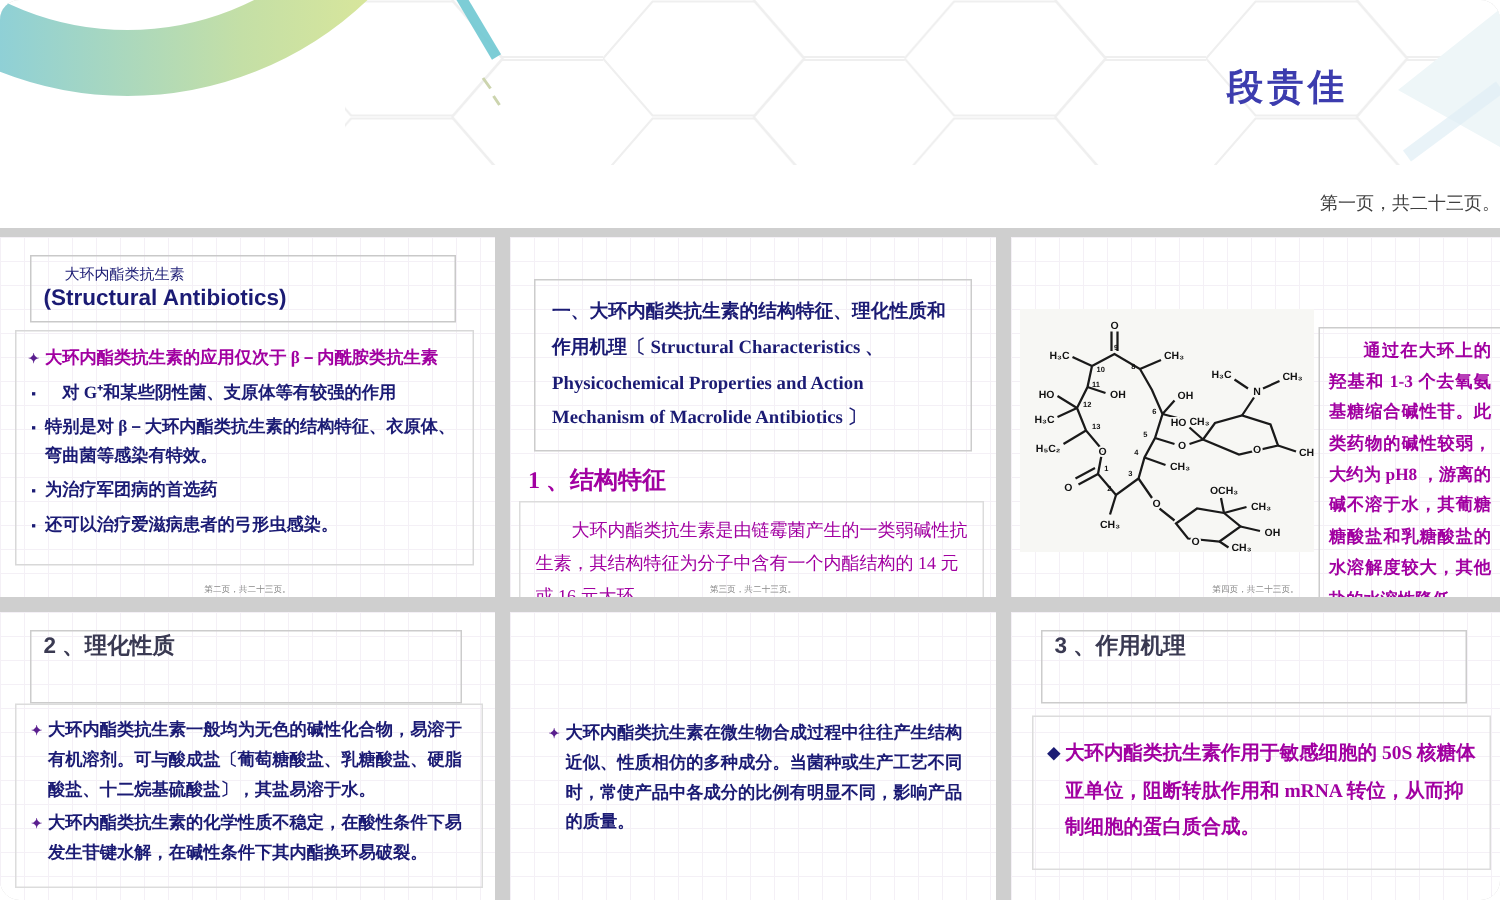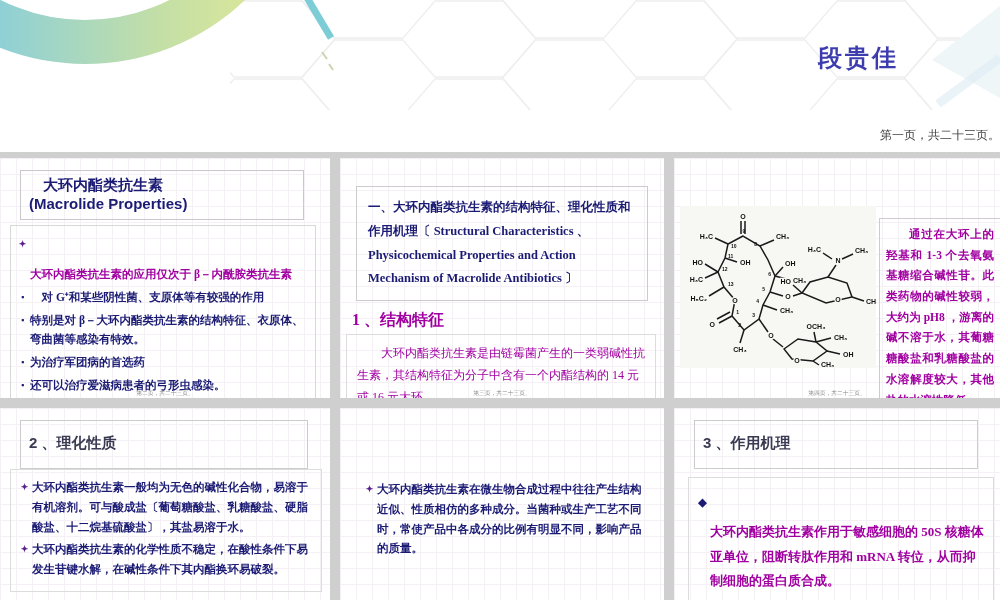--- a/index.html
+++ b/index.html
@@ -1,56 +1,56 @@
 <!DOCTYPE html>
 <html><head>
 <meta charset="utf-8">
 <style>
   html,body{margin:0;padding:0;}
   #page{position:relative;width:1000px;height:600px;overflow:hidden;background:#cfcfcf;
-        font-family:"Liberation Sans",sans-serif;}
+        font-family:"Liberation Sans",sans-serif;border-radius:13px;}
   
   .header{position:absolute;left:0;top:0;width:1000px;height:152px;background:#fff;}
   .header svg{position:absolute;left:0;top:0;}
   .author{position:absolute;left:818px;top:42px;font-size:24px;font-weight:bold;
           color:#3c3cae;letter-spacing:3px;}
   .page-caption{position:absolute;left:0;top:127px;width:100%;text-align:right;
           font-size:12px;color:#3f3f3f;}
   
   .grid{position:absolute;left:0;top:158px;display:grid;
         grid-template-columns:330px 324px 326px;grid-template-rows:240px 240px;gap:10px;}
   .cell{position:relative;background:#fff;overflow:hidden;
         background-image:linear-gradient(#f4f0f6 1px,transparent 1px),
                          linear-gradient(90deg,#f4f0f6 1px,transparent 1px);
         background-size:16px 16px;}
   .thumb-caption{position:absolute;left:0;bottom:1px;width:100%;text-align:center;
         font-size:8px;color:#8a8a8a;transform:scale(.72);transform-origin:center bottom;}
   .serif{font-family:"Liberation Serif",serif;margin-top:30px;}
   
   .s1-titlebox{margin:12px 26px 0 20px;border:1px solid #c9c9c9;padding:5px 8px 7px;}
-  .s1-t1{font-size:15px;color:#1b1b74;font-weight:700;padding-left:14px;}
+  .s1-t1{font-size:10px;color:#1b1b74;font-weight:400;padding-left:14px;}
   .s1-t2{font-size:15px;color:#1b1b74;font-weight:600;}
   .s1-body{margin:5px 14px 0 10px;border:1px solid #d8d8d8;padding:9px 6px 12px 4px;}
   .b-item{display:flex;font-weight:bold;font-size:11.5px;line-height:1.72;margin-bottom:3px;}
   .b-mark{flex:0 0 15px;text-align:center;font-size:9px;padding-top:2px;}
-  .mag{color:#a100a1;margin-top:30px;} .navy{color:#1b1b74;} .purp{color:#5a1f8f;}
+  .mag{color:#a100a1;} .navy{color:#1b1b74;} .purp{color:#5a1f8f;}
   
   .s2-titlebox{margin:28px 16px 0 16px;border:1px solid #ccc;padding:9px 11px;
         color:#1b1b74;font-size:12.5px;line-height:1.9;font-weight:600;}
   .s2-heading{margin:9px 0 0 12px;color:#a100a1;font-size:16px;font-weight:bold;}
   .s2-bodybox{margin:3px 8px 0 6px;border:1px solid #dcdcdc;padding:7px 10px 16px;
         color:#a100a1;font-size:12px;font-weight:normal;line-height:1.85;text-indent:2em;}
   
   .chem-box{position:absolute;left:6px;top:48px;width:196px;height:162px;background:#f7f7f4;}
   .s3-textbox{position:absolute;left:205px;top:30px;width:108px;height:172px;
         border:1px solid #ccc;padding:5px 6px;color:#a100a1;font-size:11.5px;
         font-weight:bold;line-height:1.8;text-indent:2em;text-align:justify;}
   
   .rowbox{border:1px solid #ccc;margin:12px 22px 0 20px;height:44px;
-        display:flex;align-items:center;padding:0 0 3px 8px;}
+        display:flex;align-items:flex-start;padding:0 0 3px 8px;}
   .row-heading{color:#3a3a52;font-size:15px;font-weight:600;}
   .s4-bodybox{margin:0 8px 0 10px;border:1px solid #dcdcdc;padding:8px 6px;}
   .s5-body{margin:72px 14px 0 22px;}
   .s6-bodybox{margin:8px 6px 0 14px;border:1px solid #dcdcdc;padding:12px 6px;}
   .s6-text{font-size:13px;line-height:1.9;}
   
   .atom{font:bold 7px "Liberation Sans",sans-serif;fill:#111;
         paint-order:stroke;stroke:#f7f7f4;stroke-width:2.5px;}
   .anum{font:bold 5px "Liberation Sans",sans-serif;fill:#111;}
 </style>
@@ -84,21 +84,21 @@
     </svg>
     <div class="author">段贵佳</div>
     <div class="page-caption">第一页，共二十三页。</div>
   </div>
 
   <div class="grid">
 
     <div class="cell">
       <div class="s1-titlebox">
         <div class="s1-t1">大环内酯类抗生素</div>
-        <div class="s1-t2">(Macrolide Properties)</div>
+        <div class="s1-t2">(Structural Antibiotics)</div>
       </div>
       <div class="s1-body serif">
         <div class="b-item">
           <span class="b-mark purp">✦</span>
           <span class="mag">大环内酯类抗生素的应用仅次于 β－内酰胺类抗生素</span>
         </div>
         <div class="b-item">
           <span class="b-mark navy">▪</span>
           <span class="navy">　对 G⁺和某些阴性菌、支原体等有较强的作用</span>
         </div>

